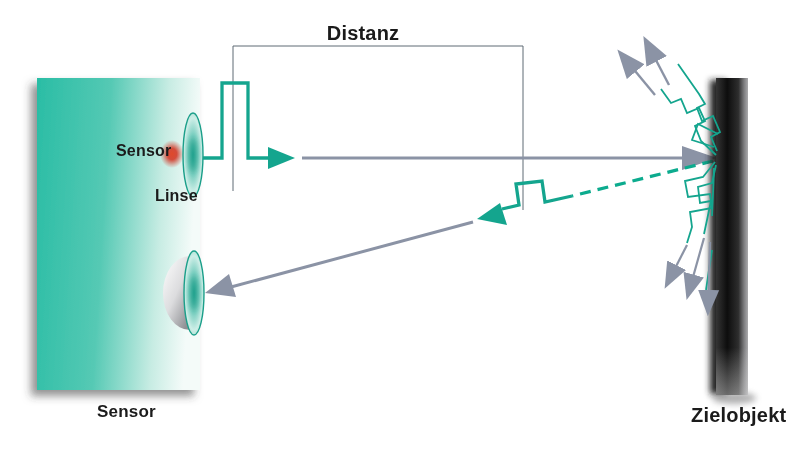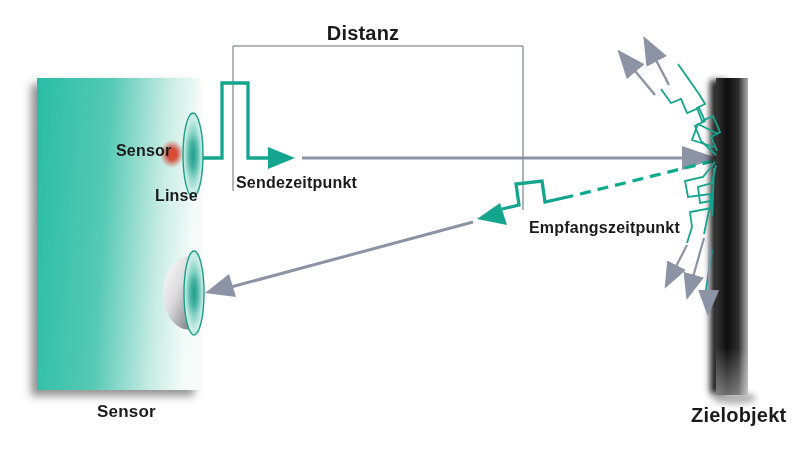--- a/index.html
+++ b/index.html
@@ -152,17 +152,15 @@
     <g>
       <path d="M190,256 A27,37 0 1 0 190,330 Z" fill="url(#domeGrad)"></path>
       <ellipse cx="194" cy="293" rx="10" ry="42" fill="url(#lensGrad)" stroke="#1b9f8a" stroke-width="1.4"></ellipse>
       <ellipse cx="194" cy="293" rx="4.5" ry="17" fill="#1e9e88" opacity="0.6" filter="url(#soft)"></ellipse>
     </g>
   </svg>
 
   <div class="lbl lbl-laser">Sensor</div>
   <div class="lbl lbl-linse">Linse</div>
   <div class="lbl lbl-distanz">Distanz</div>
-  <div class="lbl lbl-sende">Sendezeitpunkt</div>
-  <div class="lbl lbl-empfang">Empfangszeitpunkt</div>
   <div class="lbl lbl-sensor">Sensor</div>
   <div class="lbl lbl-ziel">Zielobjekt</div>
 </div>
 
 </body></html>

